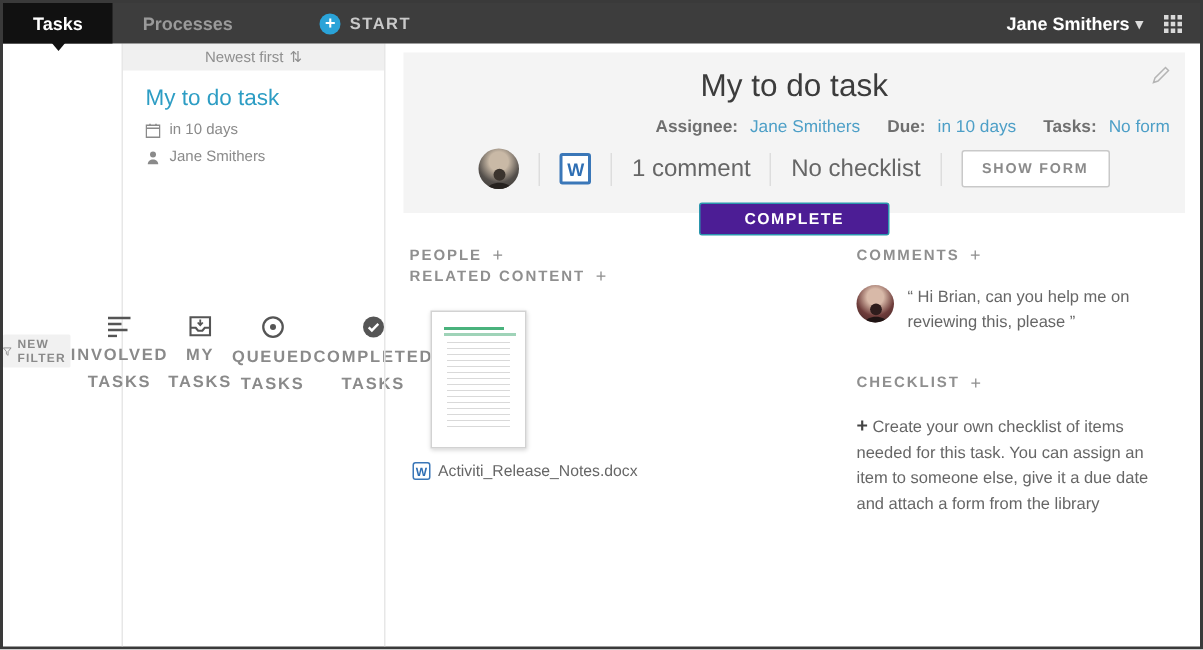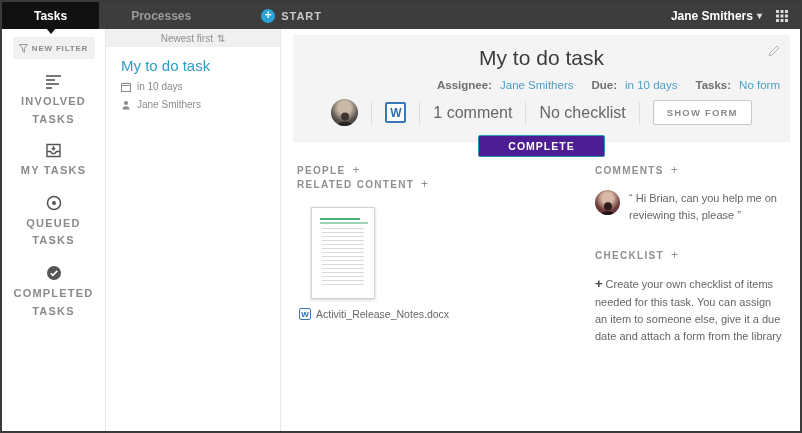--- a/index.html
+++ b/index.html
@@ -8,37 +8,37 @@
   .window { width:802px; height:433px; border:2px solid #3a3a3a; background:#fff; position:relative; overflow:hidden; }
 
   
   .topbar { height:27px; background:#3d3d3d; display:flex; align-items:center; position:relative; z-index:5; }
   .brand { display:flex; align-items:center; padding-left:10px; width:137px; flex:none; }
   .brand-logo { width:15px; height:15px; border-radius:50%; margin-right:5px;
     background: conic-gradient(#6fb64c 0 90deg, #2e86c1 90deg 180deg, #8dc63f 180deg 270deg, #1f6fb2 270deg 360deg);
     border:1px solid #222; }
   .brand-primary { color:#c4c4c4; font-size:13px; font-weight:bold; letter-spacing:.2px; }
   .brand-secondary { color:#7fbf3f; font-size:13px; font-weight:bold; margin-left:4px; letter-spacing:.2px; }
-  .tab { height:27px; display:flex; align-items:center; padding:0 32px; font-size:12px; font-weight:bold; color:#9a9a9a; position:relative; cursor:pointer; }
+  .tab { height:27px; display:flex; align-items:center; padding:0 20px; font-size:12px; font-weight:bold; color:#9a9a9a; position:relative; cursor:pointer; }
   .tab.active { background:#111; color:#fff; }
   .tab.active::after { content:""; position:absolute; left:50%; bottom:-5px; transform:translateX(-50%);
     border:5px solid transparent; border-top:6px solid #111; border-bottom:0; }
   .start { display:flex; align-items:center; margin-left:38px; cursor:pointer; }
   .start-circle { width:14px; height:14px; border-radius:50%; background:#2aa3d8; color:#fff; font-size:12px; line-height:13px; text-align:center; font-weight:bold; margin-right:6px; }
   .start-label { color:#c9c9c9; font-size:11px; font-weight:bold; letter-spacing:1px; }
   .topbar-right { margin-left:auto; display:flex; align-items:center; padding-right:12px; }
   .user-menu { color:#fff; font-size:12px; font-weight:bold; display:flex; align-items:center; cursor:pointer; }
   .user-caret { font-size:10px; margin-left:4px; color:#ddd; }
   .grid-icon { margin-left:14px; cursor:pointer; display:flex; }
 
   
   .content { display:flex; height:402px; }
 
   
-  .sidebar { width:104px; flex:none; border-right:1px solid #e7e7e7; display:flex; flex-direction:column; align-items:center; }
+  .sidebar { width:80px; flex:none; border-right:1px solid #e7e7e7; display:flex; flex-direction:row; align-items:center; }
   .new-filter { margin-top:8px; background:#f1f1f1; width:82px; height:22px; display:flex; align-items:center; justify-content:center; gap:4px; font-size:8px; letter-spacing:.8px; color:#8a8a8a; font-weight:bold; cursor:pointer; border-radius:1px; }
   .side-item { margin-top:15px; display:flex; flex-direction:column; align-items:center; width:84px; cursor:pointer; }
   .side-item .lbl { margin-top:4px; font-size:11px; letter-spacing:1.2px; color:#8a8a8a; text-align:center; line-height:1.6; font-weight:bold; }
   .side-icon { display:flex; }
 
   
   .listpanel { width:175px; flex:none; border-right:1px solid #e7e7e7; }
   .search-row { display:flex; align-items:center; padding:8px 8px 6px 10px; gap:8px; }
   .search-wrap { position:relative; }
   .search-wrap svg { position:absolute; left:5px; top:5px; }

